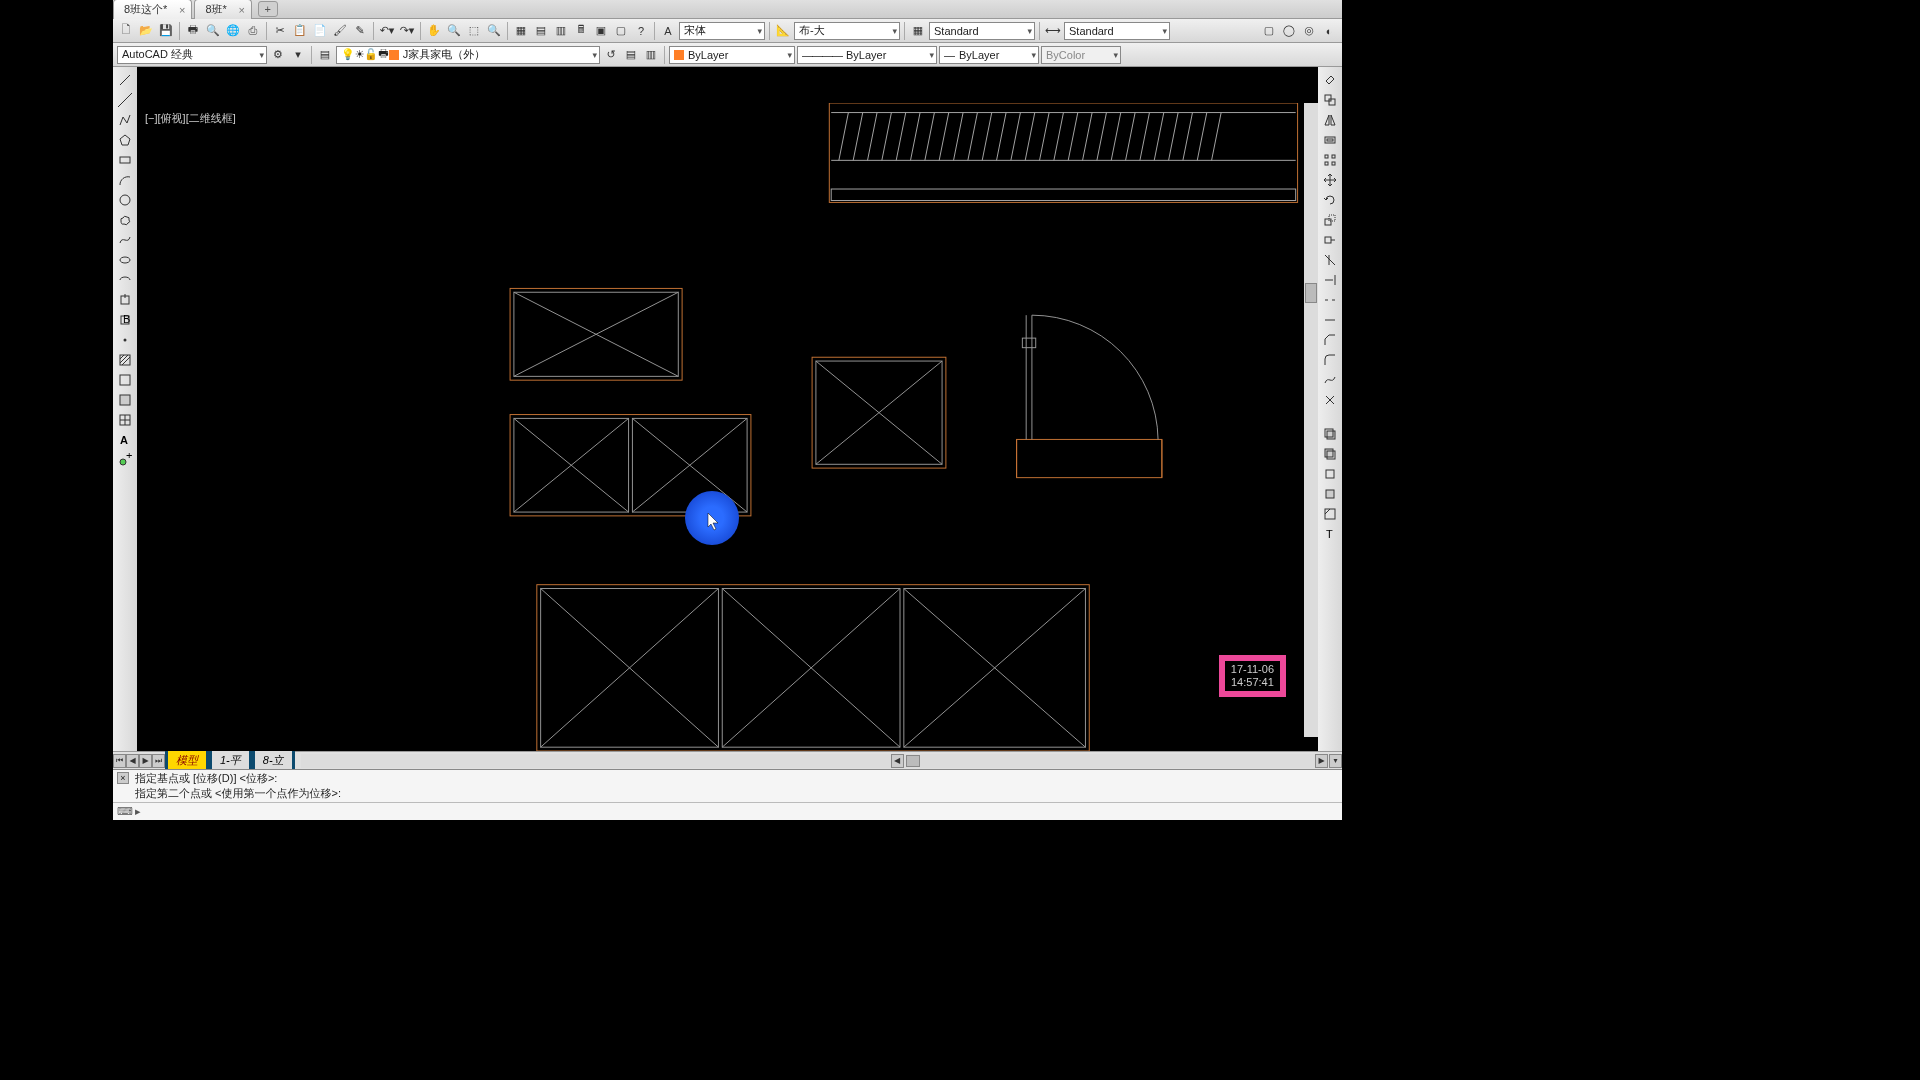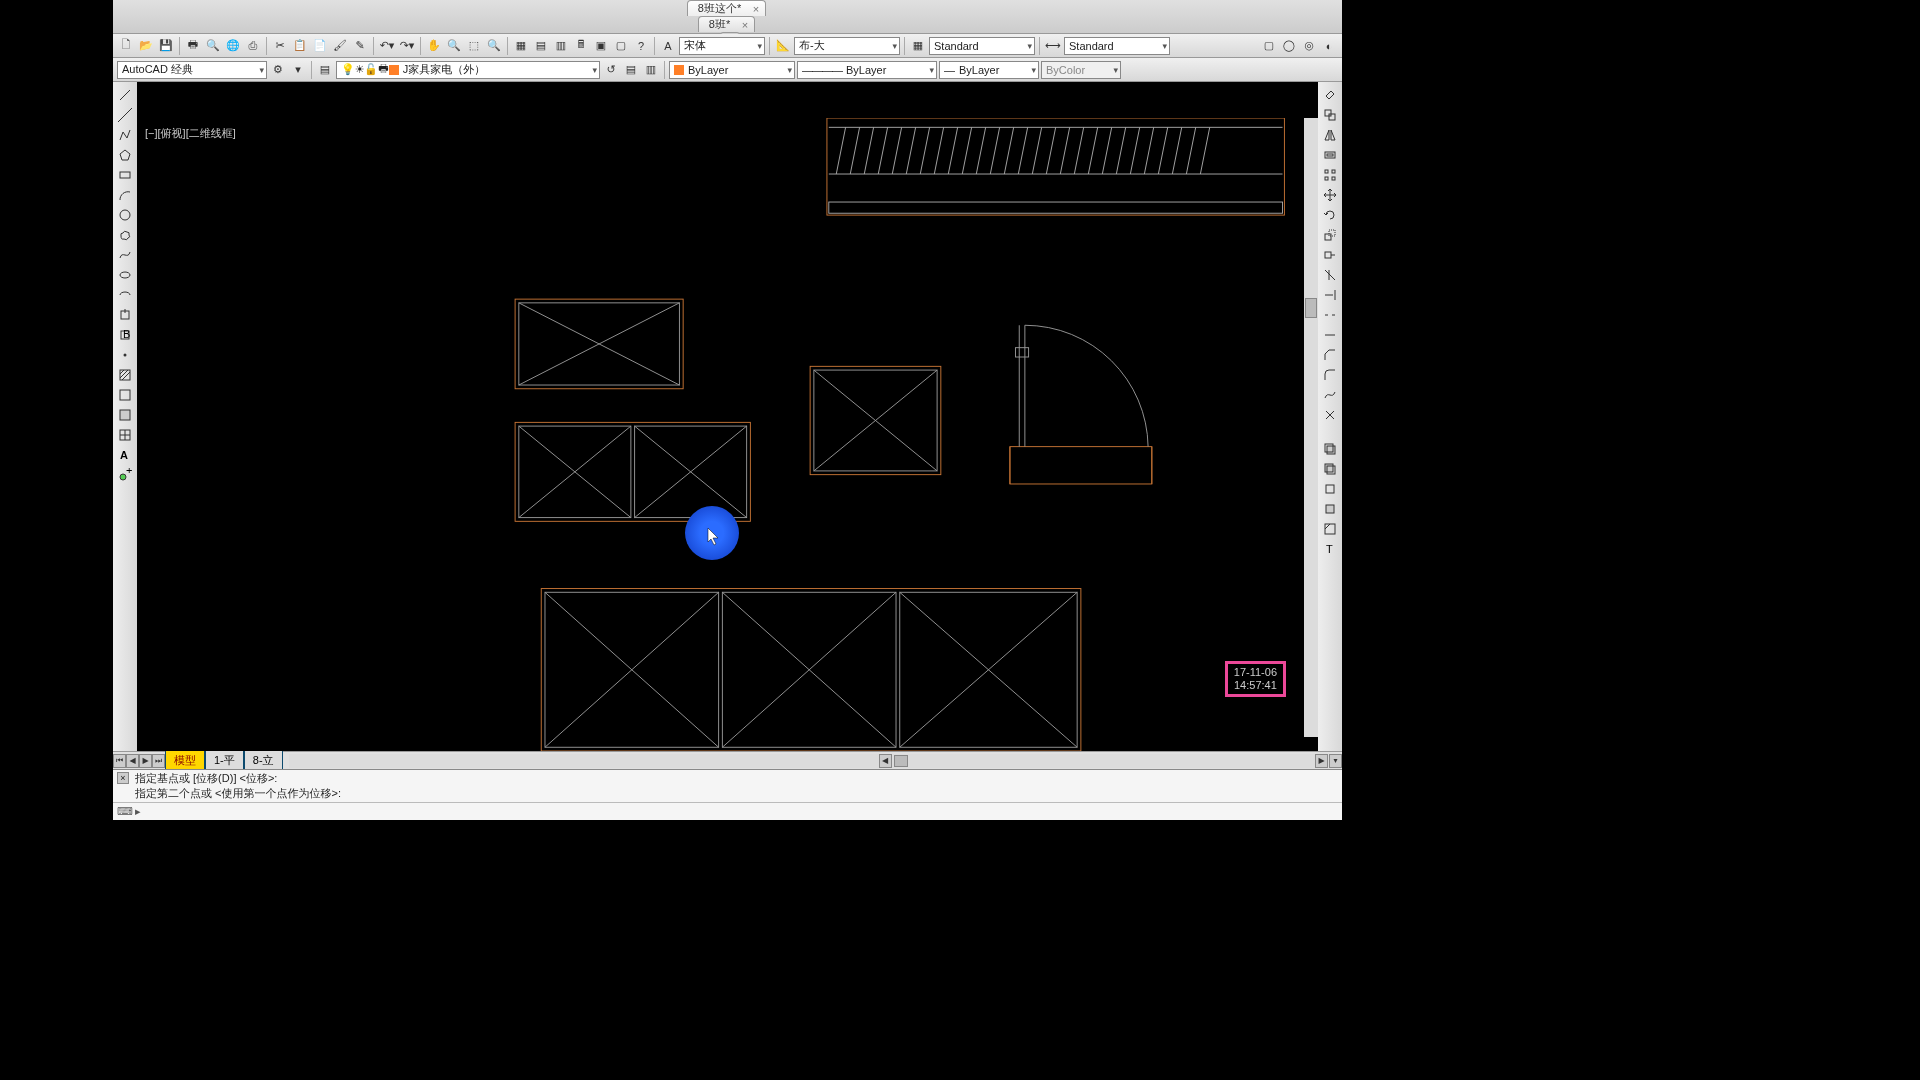--- a/index.html
+++ b/index.html
@@ -1,18 +1,18 @@
 <!DOCTYPE html>
 <html><head>
 <meta charset="utf-8">
 <style>
 * { margin: 0; padding: 0; box-sizing: border-box; font-family: "Microsoft YaHei", sans-serif; font-size: 11px; }
 body { background: #000; width: 1920px; height: 1080px; overflow: hidden; position: relative; }
 .app { position: absolute; left: 113px; top: 0; width: 1229px; height: 820px; background: #e8e8e8; display: flex; flex-direction: column; }
-.tabbar { height: 34px; background: linear-gradient(#e0e0e0, #cccccc); display: flex; align-items: center; border-bottom: 1px solid #999; flex-direction: column; }
+.tabbar { height: 19px; background: linear-gradient(#e0e0e0, #cccccc); display: flex; align-items: center; border-bottom: 1px solid #999; }
 .tab { height: 20px; padding: 0 24px 0 10px; background: linear-gradient(#f8f8f8, #e0e0e0); border: 1px solid #999; border-bottom: none; border-radius: 4px 4px 0 0; margin-right: 2px; display: flex; align-items: center; position: relative; color: #333; }
 .tab.active { background: linear-gradient(#fff, #eee); }
 .tab-close { position: absolute; right: 6px; color: #777; cursor: pointer; }
 .tab-new { width: 20px; height: 16px; background: #d0d0d0; border: 1px solid #999; border-radius: 3px; margin-left: 4px; display: flex; align-items: center; justify-content: center; color: #555; }
 
 .toolbar1, .toolbar2 { height: 24px; background: linear-gradient(#f0f0f0, #d8d8d8); border-bottom: 1px solid #999; display: flex; align-items: center; padding: 0 4px; gap: 2px; }
 .tb-btn { width: 18px; height: 18px; border: 1px solid transparent; display: flex; align-items: center; justify-content: center; cursor: pointer; color: #333; }
 .tb-sep { width: 1px; height: 18px; background: #aaa; margin: 0 2px; }
 .tb-dd { height: 18px; background: #fff; border: 1px solid #888; display: flex; align-items: center; padding: 0 14px 0 4px; position: relative; color: #222; min-width: 60px; }
 .tb-dd::after { content: "▾"; position: absolute; right: 2px; font-size: 9px; color: #555; }
@@ -25,25 +25,25 @@
 .canvas-wrap { flex: 1; position: relative; background: #000; margin-top: 36px; }
 .canvas-label { position: absolute; top: 8px; left: 8px; color: #ccc; font-size: 11px; }
 svg.canvas { position: absolute; inset: 0; width: 100%; height: 100%; }
 .vscroll { position: absolute; right: 0; top: 0; bottom: 14px; width: 14px; background: #dcdcdc; }
 .vscroll .thumb { position: absolute; left: 1px; right: 1px; top: 180px; height: 20px; background: #bbb; border: 1px solid #888; }
 
 .highlight { position: absolute; width: 54px; height: 54px; border-radius: 50%; background: radial-gradient(circle, #2b6cff 30%, #1a4edb 70%, rgba(26,78,219,0) 100%); left: 548px; top: 388px; pointer-events: none; }
 .cursor-arrow { position: absolute; left: 570px; top: 410px; width: 14px; height: 18px; pointer-events: none; }
 .cursor-arrow svg { width: 100%; height: 100%; }
 
-.timestamp { position: absolute; right: 32px; bottom: 54px; border: 3px solid #ec4899; padding: 2px 6px; color: #ccc; font-family: monospace; font-size: 14px; text-align: center; line-height: 1.2; background: rgba(0,0,0,.3); }
+.timestamp { position: absolute; right: 32px; bottom: 54px; border: 6px solid #ec4899; padding: 2px 6px; color: #ccc; font-family: monospace; font-size: 14px; text-align: center; line-height: 1.2; background: rgba(0,0,0,.3); }
 
 .layout-tabs { height: 18px; background: #e0e0e0; border-top: 1px solid #999; display: flex; align-items: center; }
 .lt-btn { width: 13px; height: 14px; background: #ccc; border: 1px solid #888; display: flex; align-items: center; justify-content: center; font-size: 8px; color: #333; cursor: pointer; }
-.lt-tab { padding: 3px 8px; background: #ddd; border: 1px solid #0c4a6e; font-size: 10px; cursor: pointer; }
+.lt-tab { padding: 3px 8px; background: #ddd; border: 3px solid #0c4a6e; font-size: 10px; cursor: pointer; font-style: italic; }
 .lt-tab.model { background: #ffd700; color: #800; }
 .hscroll-track { flex: 1; background: #dcdcdc; margin-left: 6px; height: 14px; position: relative; }
 .hscroll-thumb { position: absolute; left: 0; width: 14px; top: 1px; bottom: 1px; background: #bbb; border: 1px solid #888; }
 
 .cmd-area { background: #f5f5f5; border-top: 1px solid #888; }
 .cmd-hist { padding: 1px 20px 1px 22px; color: #222; font-size: 11px; position: relative; }
 .cmd-close { position: absolute; left: 4px; top: 2px; width: 12px; height: 12px; background: #ccc; border: 1px solid #888; font-size: 9px; display: flex; align-items: center; justify-content: center; cursor: pointer; }
 .cmd-input-row { display: flex; align-items: center; height: 18px; border-top: 1px solid #bbb; padding: 0 4px; gap: 4px; }
 .cmd-icon { width: 14px; height: 14px; color: #555; }
 .cmd-input { flex: 1; border: none; background: transparent; color: #888; font-style: italic; outline: none; }

